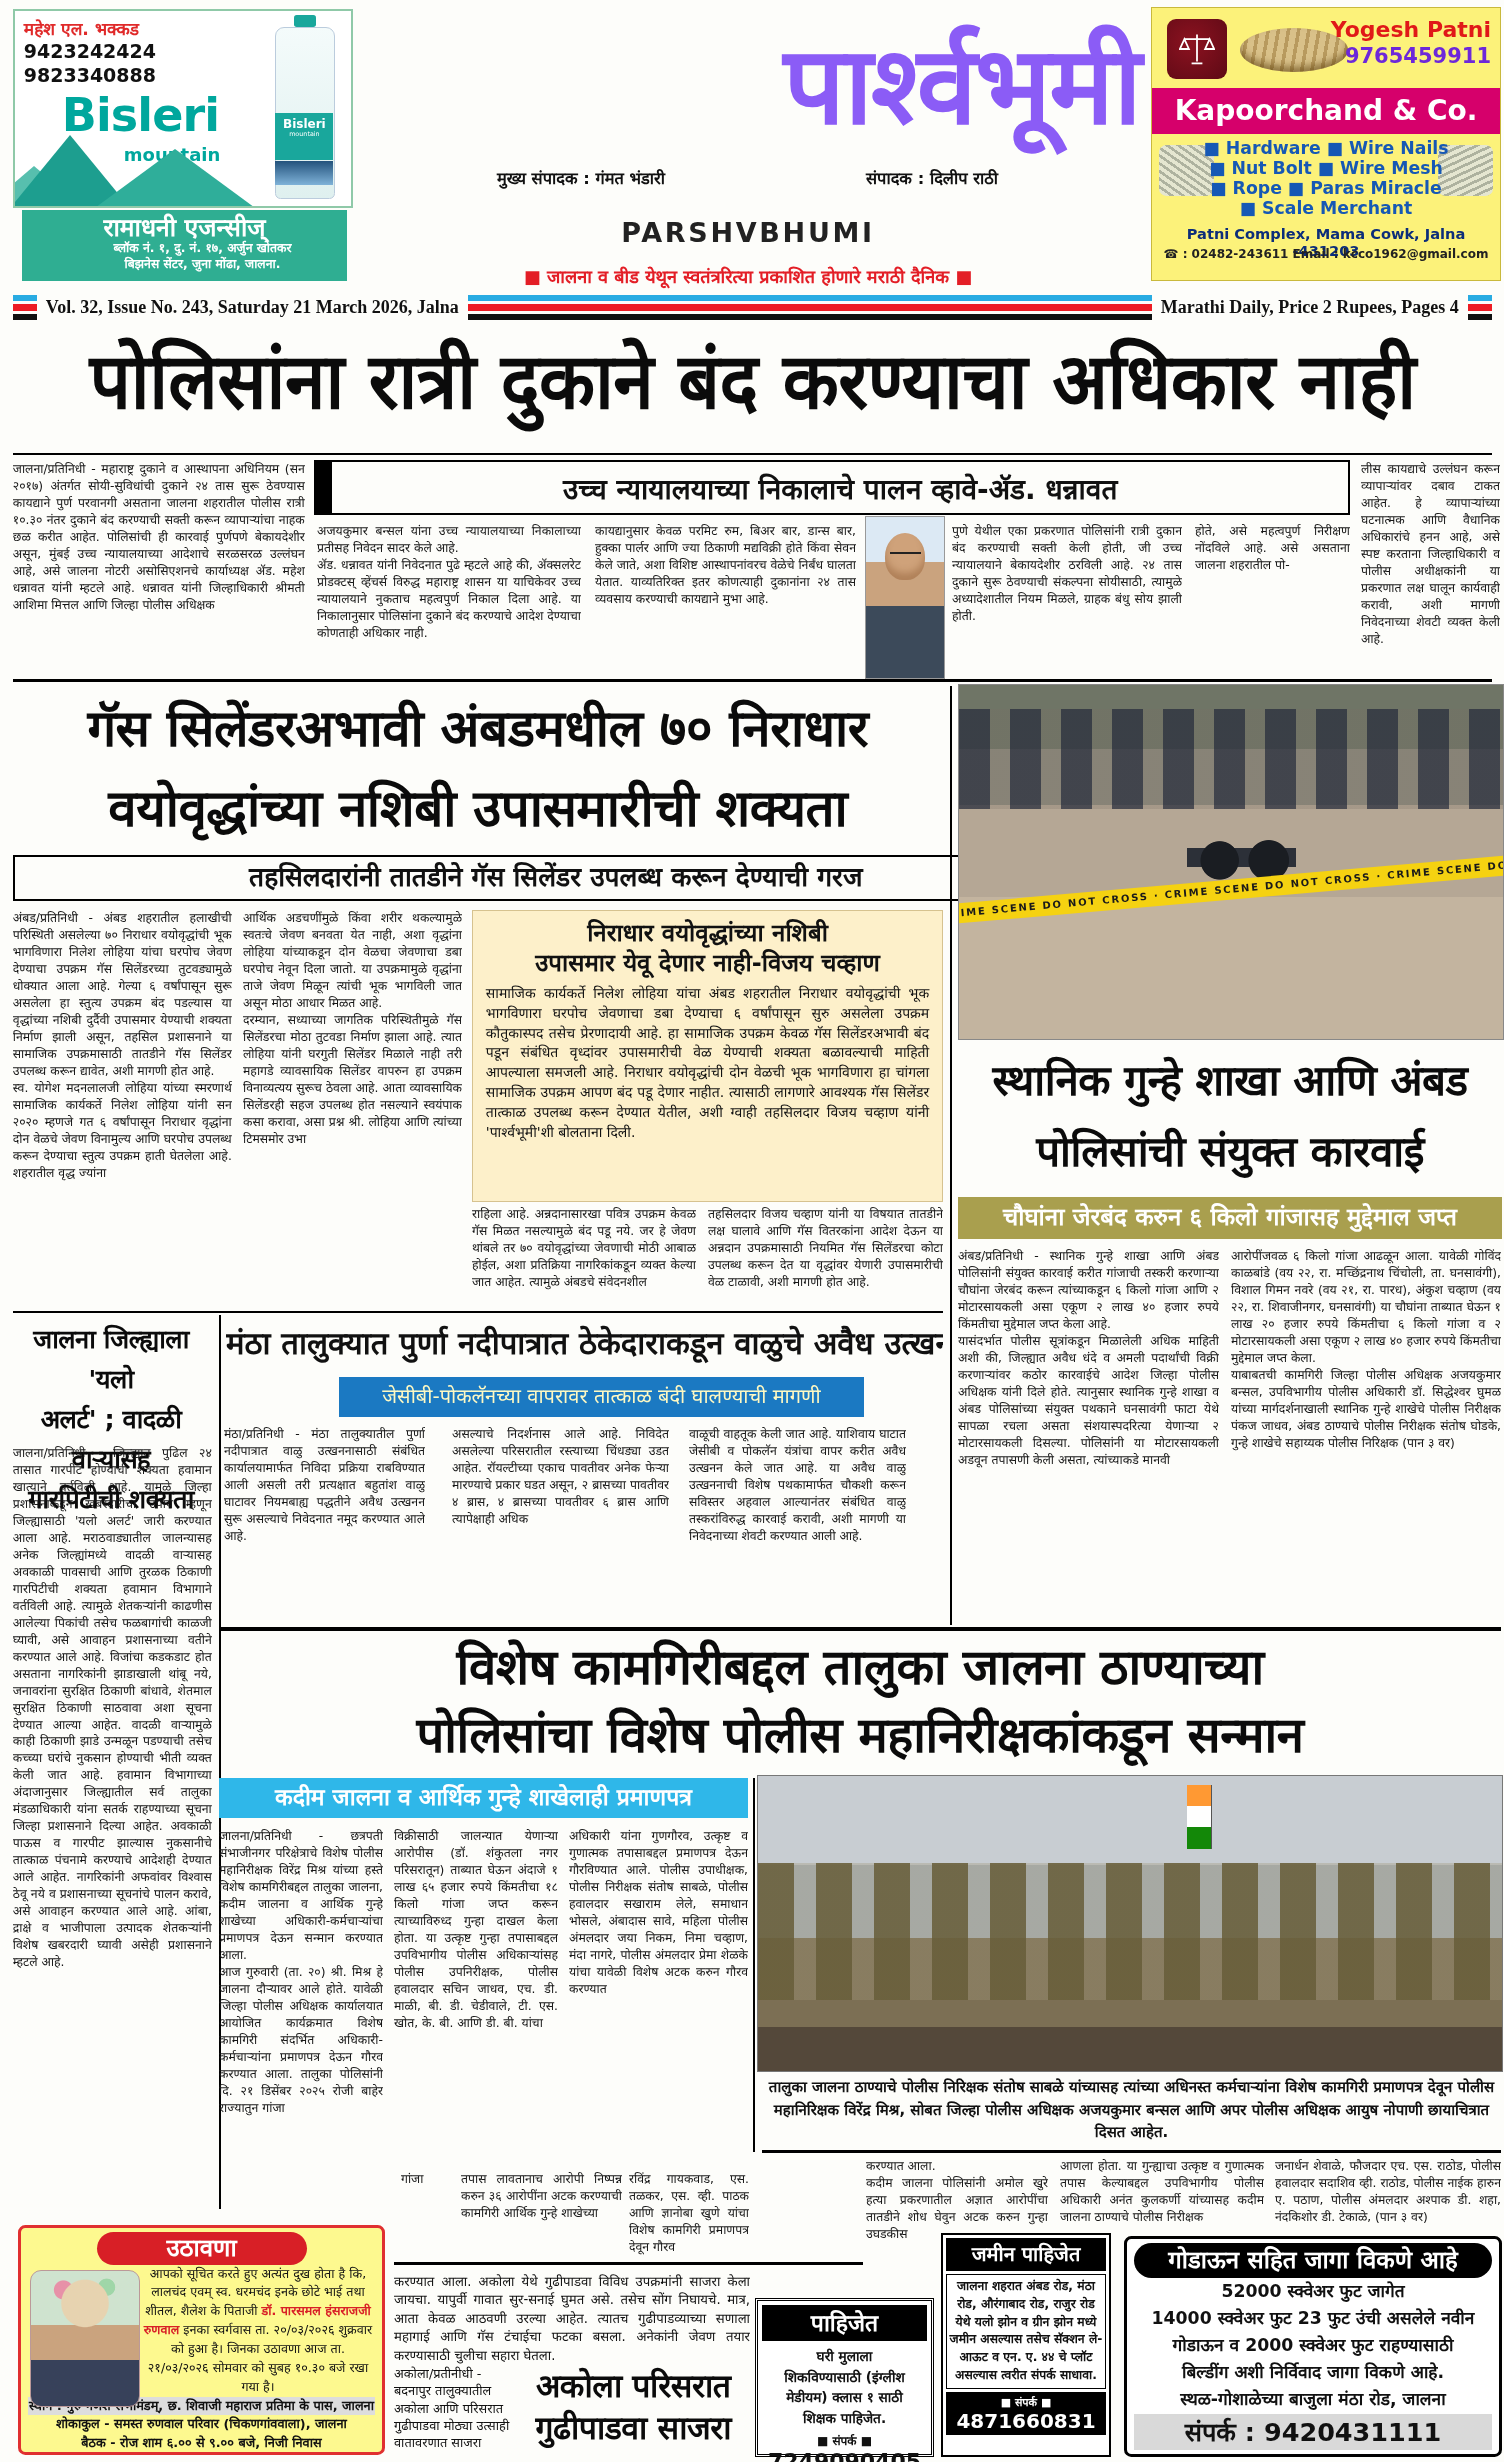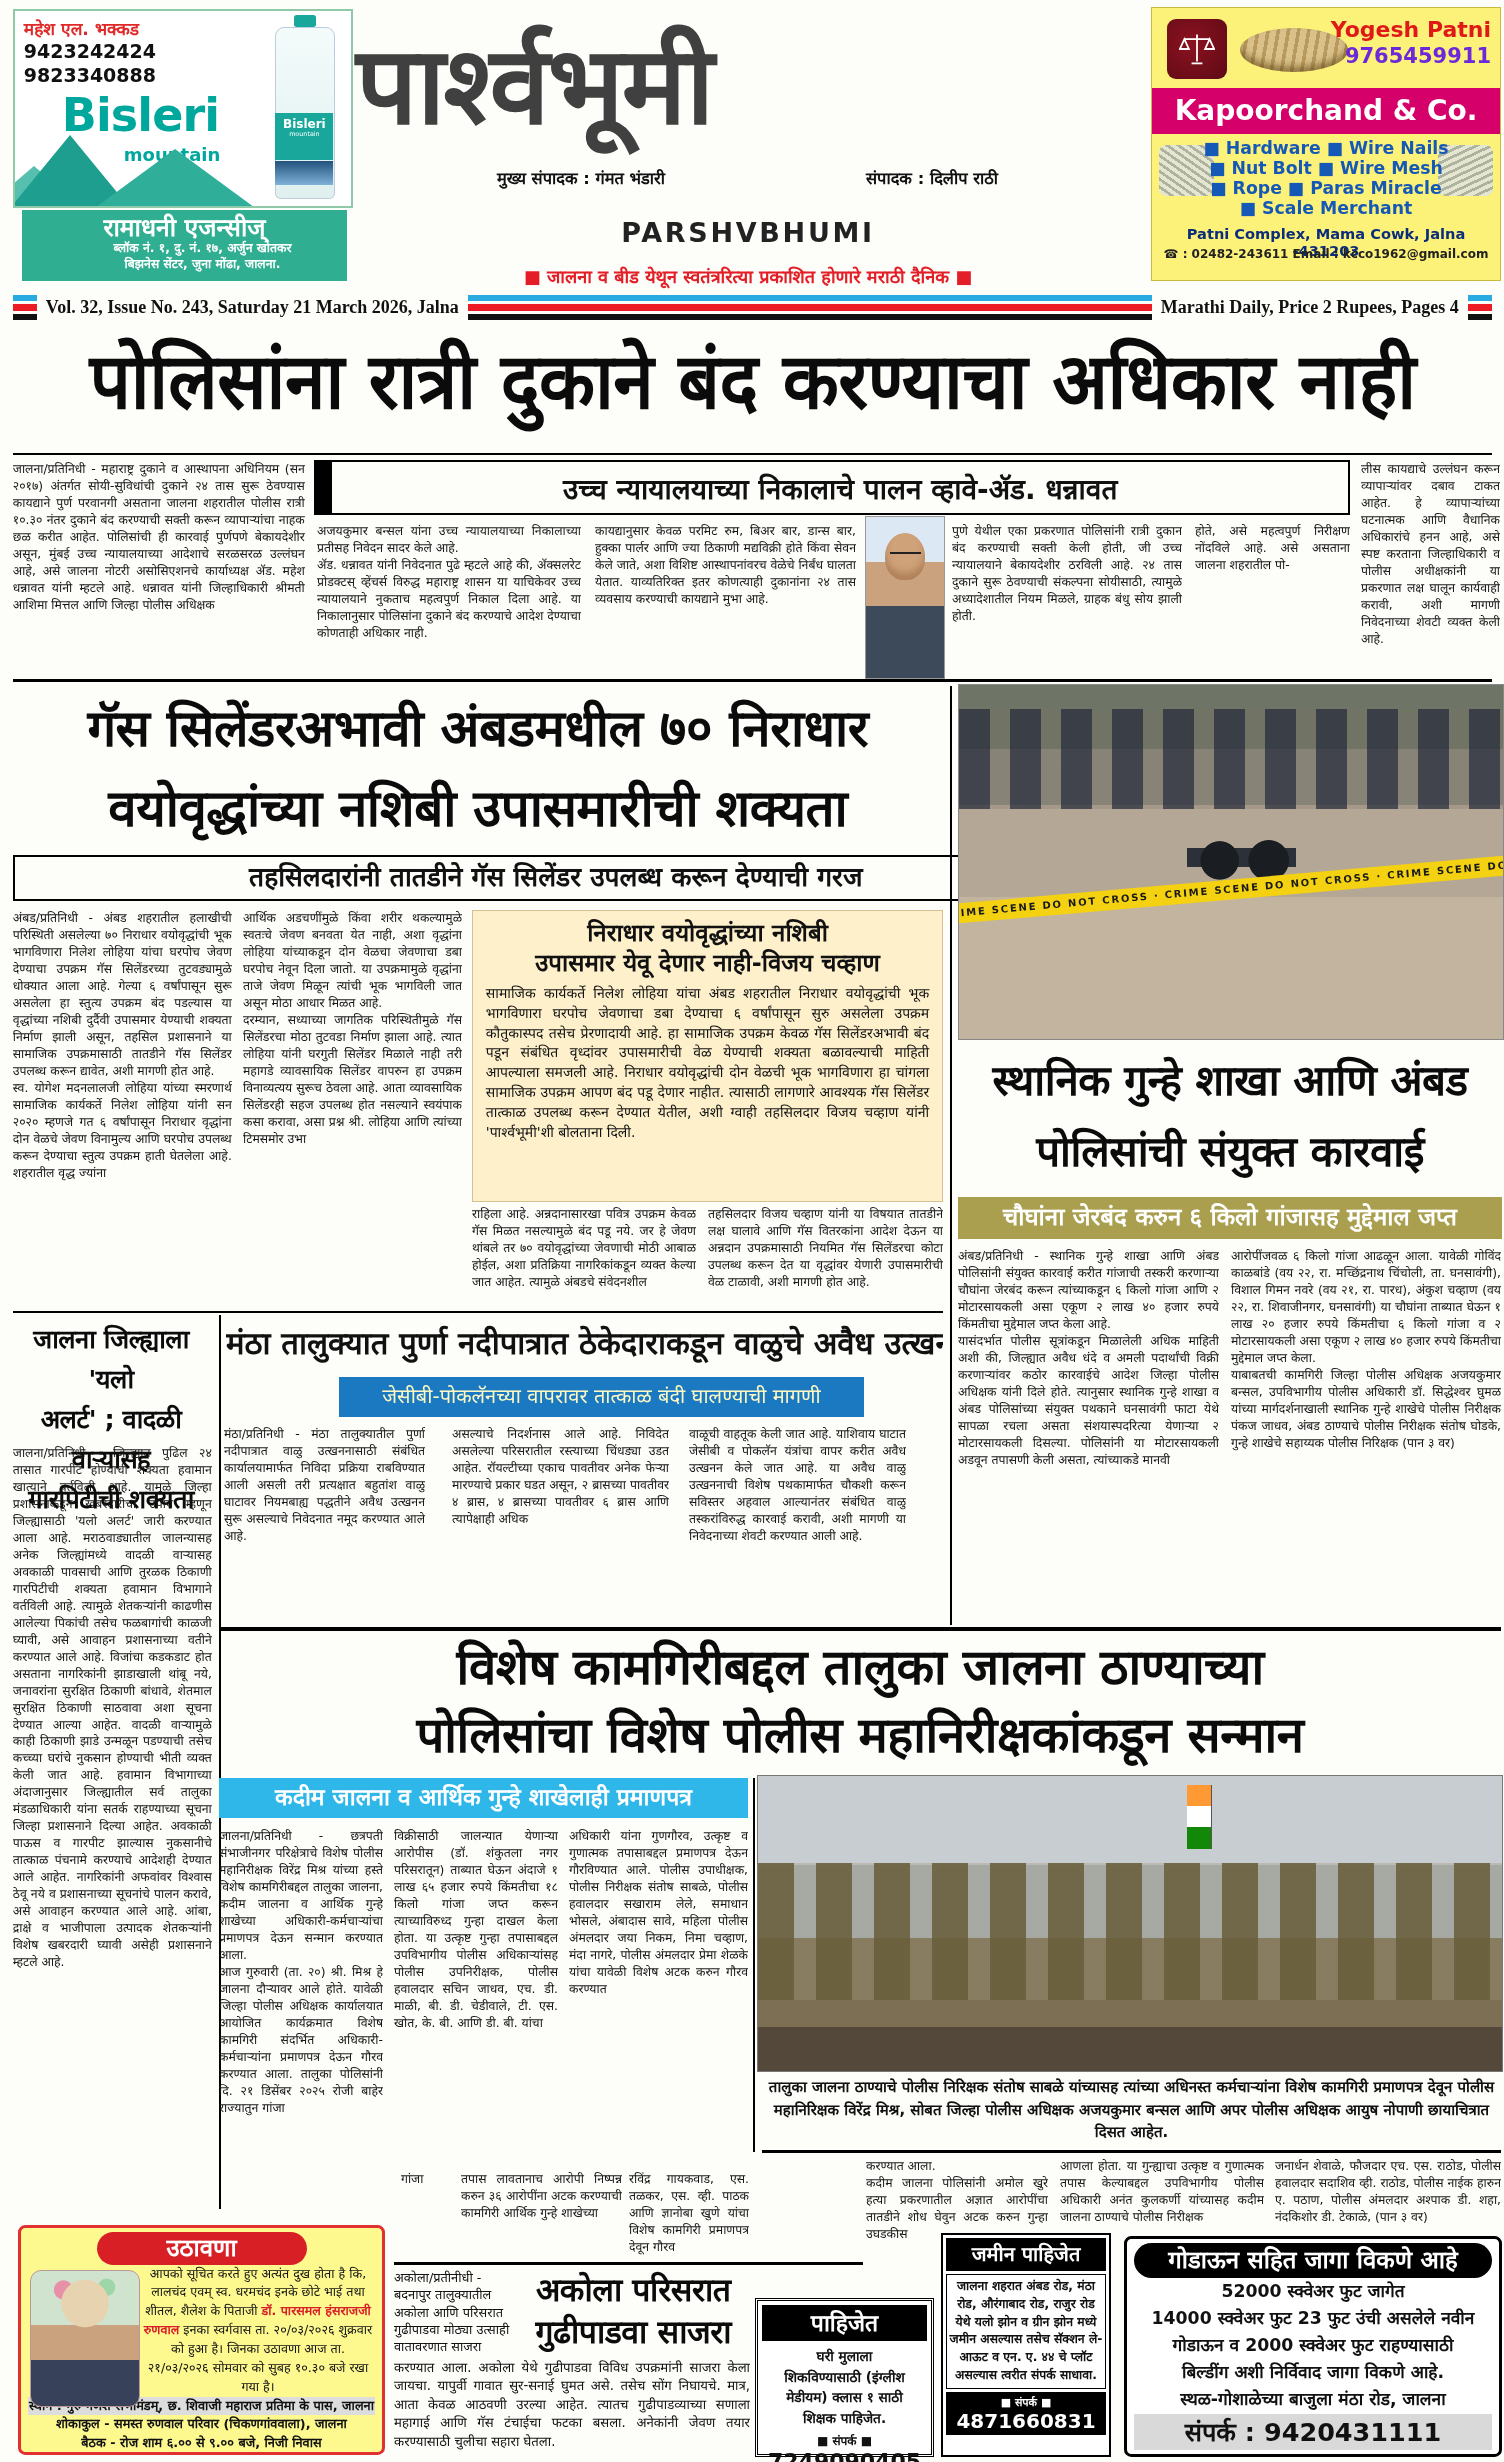--- a/index.html
+++ b/index.html
@@ -21,21 +21,21 @@
   #m3{left:-36px;border-width:0 55px 47px 55px;border-bottom-color:#57bfae;}
   #bottle{position:absolute;left:257px;top:3.6px;width:66px;height:184px;}
   #bottle .cap{position:absolute;left:22px;top:0;width:22px;height:12.8px;background:#19a79c;border-radius:2.7px;}
   #bottle .body{position:absolute;left:3.6px;top:12.8px;width:58px;height:170px;background:linear-gradient(180deg,#f4fbfb,#dff0ef);border:0.9px solid #bcd;border-radius:9px 9px 5.5px 5.5px;}
   #bottle .label{position:absolute;left:3.6px;top:98px;width:58px;height:47px;background:#19a79c;color:#fff;text-align:center;font-weight:bold;font-size:12px;line-height:1.1;padding-top:5.5px;box-sizing:border-box;}
   #bottle .label small{font-size:6.4px;font-weight:normal;display:block;}
   #bottle .label2{position:absolute;left:3.6px;top:146px;width:58px;height:24px;background:linear-gradient(180deg,#23527c,#7fb2d8);}
   #ad-ramadhani{left:22px;top:210px;width:325px;height:71px;background:#2fae92;color:#fff;text-align:center;padding-top:3.6px;box-sizing:border-box;}
   #ram-name{font-size:24.6px;font-weight:bold;line-height:1.1;}
   #ram-addr{font-size:12.3px;font-weight:bold;line-height:1.3;white-space:pre-line;margin-left:36px;}
-  #masthead-title{left:356px;top:9px;width:784px;height:155px;text-align:left;color:#404040;font-weight:900;font-size:108px;line-height:153px;letter-spacing:-1.8px;}
+  #masthead-title{left:356px;top:9px;width:784px;height:155px;text-align:right;color:#8b5cf6;font-weight:900;font-size:108px;line-height:153px;letter-spacing:-1.8px;}
   #chief-editor{left:497px;top:166px;font-size:16.4px;font-weight:bold;}
   #editor{left:866px;top:166px;font-size:16.4px;font-weight:bold;}
   #eng-name{left:356px;top:217px;width:784px;text-align:center;font-weight:900;font-size:27px;letter-spacing:2.7px;color:#222;}
   #tagline{left:356px;top:264px;width:784px;text-align:center;color:#e31e26;font-weight:bold;font-size:18px;}
   #ad-kapoor{left:1151px;top:7.3px;width:350px;height:274px;background:#fcf27a;border:1.8px solid #c9b93c;box-sizing:border-box;overflow:hidden;}
   #kp-scales{position:absolute;left:14.6px;top:11px;width:60px;height:60px;background:radial-gradient(circle at 40% 40%,#8c1220,#5d0a15);border-radius:9px;display:flex;align-items:center;justify-content:center;}
   #kp-rope{position:absolute;left:88px;top:20px;width:108px;height:44px;border-radius:50%;background:repeating-linear-gradient(100deg,#d9c189 0 6.4px,#b89a5e 6.4px 10px);box-shadow:inset 0 -5.5px 7.3px rgba(90,60,10,.55);}
   #kp-name{position:absolute;right:9px;top:9px;text-align:right;color:#e01818;font-weight:900;font-size:22px;line-height:1.2;}
   #kp-phone{position:absolute;right:9px;top:36px;text-align:right;color:#6d28d9;font-weight:900;font-size:21px;}
   #kp-band{position:absolute;left:0;top:80px;width:100%;height:46px;background:#d6006b;color:#fff;text-align:center;font-weight:900;font-size:28px;line-height:46px;}
@@ -318,30 +318,30 @@
   <div class="abs col" id="s6a0">करण्यात आला.
 कदीम जालना पोलिसांनी अमोल खुरे हत्या प्रकरणातील अज्ञात आरोपींचा तातडीने शोध घेवुन अटक करुन गुन्हा उघडकीस</div>
   <div class="abs col" id="s6a1">आणला होता. या गुन्ह्याचा उत्कृष्ट व गुणात्मक तपास केल्याबद्दल उपविभागीय पोलीस अधिकारी अनंत कुलकर्णी यांच्यासह कदीम जालना ठाण्याचे पोलीस निरीक्षक</div>
   <div class="abs col" id="s6a2">जनार्धन शेवाळे, फौजदार एच. एस. राठोड, पोलीस हवालदार सदाशिव व्ही. राठोड, पोलीस नाईक हारुन ए. पठाण, पोलीस अंमलदार अश्पाक डी. शहा, नंदकिशोर डी. टेकाळे, (पान ३ वर)</div>
   <div class="abs col" id="s6f0">गांजा</div>
   <div class="abs col" id="s6f1">तपास लावतानाच आरोपी निष्पन्न करुन ३६ आरोपींना अटक करण्याची कामगिरी आर्थिक गुन्हे शाखेच्या</div>
   <div class="abs col" id="s6f2">रविंद्र गायकवाड, एस. तळकर, एस. व्ही. पाठक आणि ज्ञानोबा खुणे यांचा विशेष कामगिरी प्रमाणपत्र देवून गौरव</div>
   <div class="abs rule" id="rule5"></div>
 
   <div class="abs" id="akola">
+    <div id="ak-body">करण्यात आला. अकोला येथे गुढीपाडवा विविध उपक्रमांनी साजरा केला जायचा. यापुर्वी गावात सुर-सनाई घुमत असे. तसेच सोंग निघायचे. मात्र, आता केवळ आठवणी उरल्या आहेत. त्यातच गुढीपाडव्याच्या सणाला महागाई आणि गॅस टंचाईचा फटका बसला. अनेकांनी जेवण तयार करण्यासाठी चुलीचा सहारा घेतला.</div>
     <div id="ak-top">
       <div id="ak-intro">अकोला/प्रतीनीधी -
 बदनापुर तालुक्यातील
 अकोला आणि परिसरात
 गुढीपाडवा मोठ्या उत्साही
 वातावरणात साजरा</div>
       <div id="ak-headline" class="hl">अकोला परिसरात
 गुढीपाडवा साजरा</div>
     </div>
-    <div id="ak-body">करण्यात आला. अकोला येथे गुढीपाडवा विविध उपक्रमांनी साजरा केला जायचा. यापुर्वी गावात सुर-सनाई घुमत असे. तसेच सोंग निघायचे. मात्र, आता केवळ आठवणी उरल्या आहेत. त्यातच गुढीपाडव्याच्या सणाला महागाई आणि गॅस टंचाईचा फटका बसला. अनेकांनी जेवण तयार करण्यासाठी चुलीचा सहारा घेतला.</div>
   </div>
 
   <div class="abs" id="uthavana">
     <div id="ut-header">उठावणा</div>
     <div id="ut-photo"></div>
     <div id="ut-body"><span>आपको सूचित करते हुए अत्यंत दुख होता है कि, लालचंद एवम् स्व. धरमचंद इनके छोटे भाई तथा शीतल, शैलेश के पिताजी </span><span class="name">डॉ. पारसमल हंसराजजी रुणवाल</span><span> इनका स्वर्गवास ता. २०/०३/२०२६ शुक्रवार को हुआ है। जिनका उठावणा आज ता. २१/०३/२०२६ सोमवार को सुबह १०.३० बजे रखा गया है।</span></div>
     <div class="ut-line" id="ut-place">स्थान : गुरु गणेश सभामंडम्, छ. शिवाजी महाराज प्रतिमा के पास, जालना</div>
     <div class="ut-line">शोकाकुल - समस्त रुणवाल परिवार (चिकणगांववाला), जालना</div>
     <div class="ut-line">बैठक - रोज शाम ६.०० से ९.०० बजे, निजी निवास</div>
     <div class="ut-line">लेन नंबर ३, श्रीकृष्ण रुक्मिणी नगर, न्यु मोंढा रोड पर रहेगी</div>

